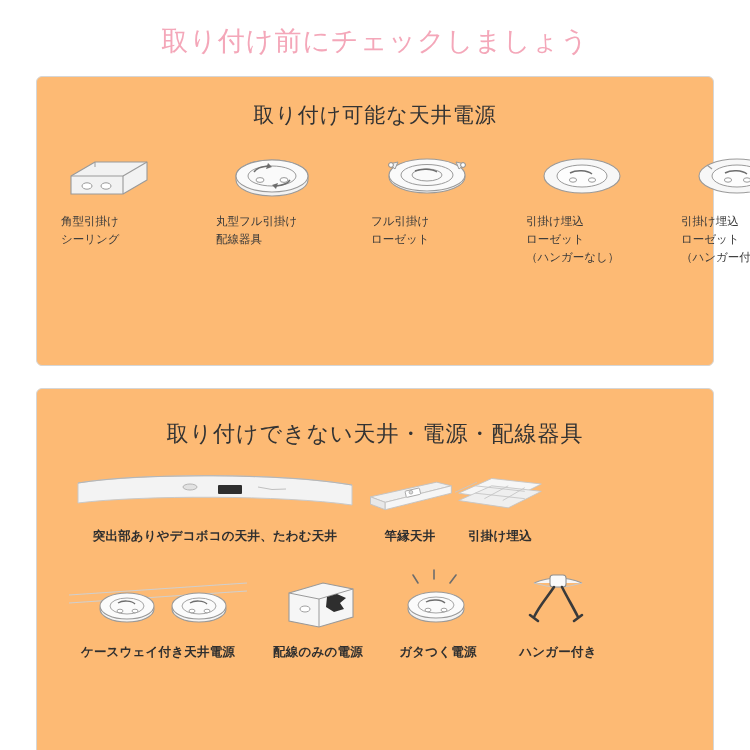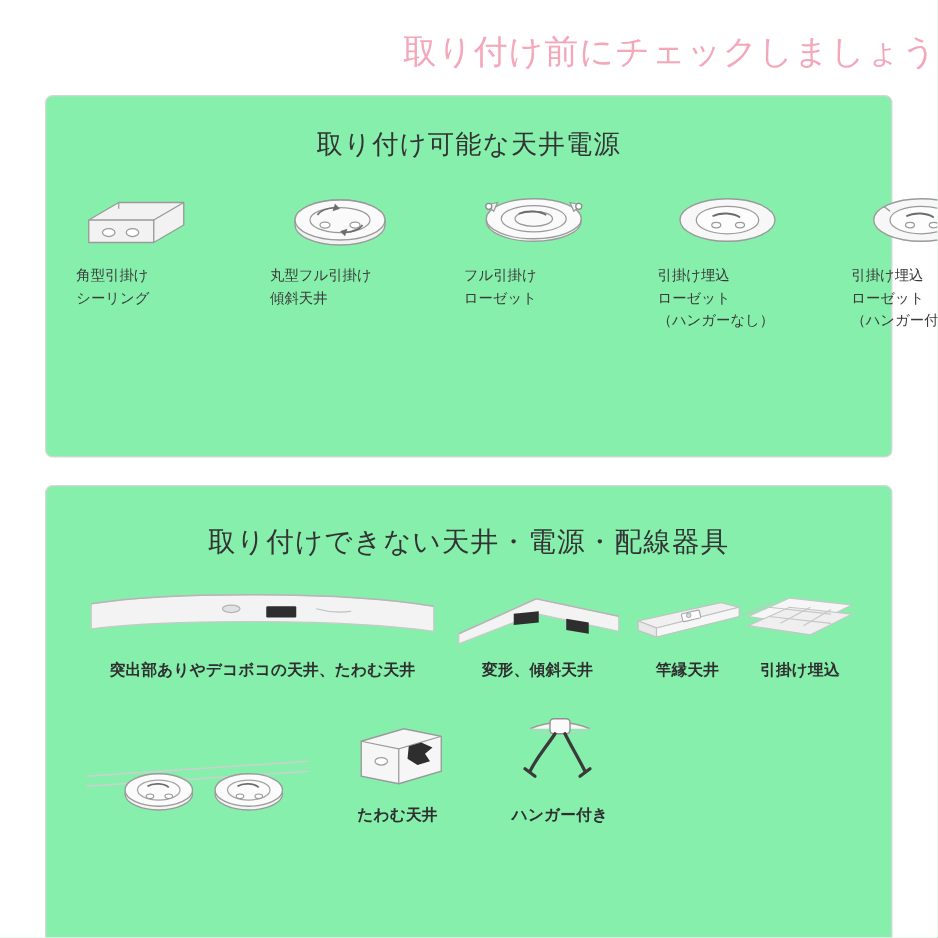--- a/index.html
+++ b/index.html
@@ -12,36 +12,36 @@
   }
   .page {
     position: relative;
     width: 750px; height: 750px;
     background: #ffffff;
     overflow: hidden;
   }
 
   
   .page-title {
-    text-align: right;
+    text-align: center;
     font-size: 27px;
     letter-spacing: 1px;
     color: #f4a7b9;
     font-weight: normal;
     padding-top: 20px;
     height: 62px;
     line-height: 42px;
   }
 
   
   .panel {
     position: absolute;
     left: 36px;
     width: 678px;
-    background: #86efac;
+    background: #fdba74;
     border: 1px solid #d6d6d6;
     border-radius: 6px;
   }
   #panel-ok  { top: 76px;  height: 290px; }
   #panel-ng  { top: 388px; height: 424px; }
 
   .panel-title {
     text-align: center;
     font-size: 21px;
     color: #333;
@@ -140,21 +140,21 @@
             <ellipse cx="56" cy="30" rx="24" ry="10" fill="none" stroke="#9a9a9a" stroke-width="1"></ellipse>
             <path d="M38 26 a18 9 0 0 1 14 -6" fill="none" stroke="#6d6d6d" stroke-width="1.4"></path>
             <path d="M74 34 a18 9 0 0 1 -14 6" fill="none" stroke="#6d6d6d" stroke-width="1.4"></path>
             <polygon points="52,17 56,21 50,23" fill="#6d6d6d"></polygon>
             <polygon points="60,43 56,39 62,37" fill="#6d6d6d"></polygon>
             <ellipse cx="44" cy="34" rx="4" ry="2.4" fill="#fff" stroke="#9a9a9a" stroke-width="1"></ellipse>
             <ellipse cx="68" cy="34" rx="4" ry="2.4" fill="#fff" stroke="#9a9a9a" stroke-width="1"></ellipse>
           </svg>
         </div>
         <div class="ok-label" style="white-space:pre-line">丸型フル引掛け
-傾斜天井</div>
+配線器具</div>
       </div>
 
       <div class="ok-item">
         <div class="ok-art">
           <svg width="112" height="60" viewBox="0 0 112 60">
             <g stroke="#9a9a9a" stroke-width="1.1" fill="#f4f4f4">
               <ellipse cx="56" cy="31" rx="38" ry="16"></ellipse>
               <ellipse cx="56" cy="29" rx="38" ry="16" fill="#fafafa"></ellipse>
             </g>
             <ellipse cx="56" cy="29" rx="26" ry="10.5" fill="none" stroke="#9a9a9a" stroke-width="1"></ellipse>
@@ -217,31 +217,20 @@
             <path d="M6 12 C70 2 210 2 280 14 L280 34 C210 24 70 24 6 32 Z" fill="#f3f3f3" stroke="#c9c9c9" stroke-width="1"></path>
             <path d="M6 12 C70 2 210 2 280 14" fill="none" stroke="#b5b5b5" stroke-width="1.2"></path>
             <rect x="146" y="14" width="24" height="9" rx="1" fill="#2e2e2e"></rect>
             <ellipse cx="118" cy="16" rx="7" ry="3" fill="#e2e2e2" stroke="#b5b5b5" stroke-width="1"></ellipse>
             <path d="M186 16 q14 4 28 2" fill="none" stroke="#c0c0c0" stroke-width="1"></path>
           </svg>
         </div>
         <div class="ng-label">突出部ありやデコボコの天井、たわむ天井</div>
       </div>
 
-      <div class="ng-cell" style="width:150px">
-        <div class="ng-art">
-          <svg width="150" height="48" viewBox="0 0 150 48">
-            <path d="M12 36 L74 8 L140 22 L140 34 L74 20 L12 44 Z" fill="#f3f3f3" stroke="#c9c9c9" stroke-width="1"></path>
-            <path d="M12 36 L74 8 L140 22" fill="none" stroke="#b5b5b5" stroke-width="1.2"></path>
-            <polygon points="56,20 76,18 76,27 56,29" fill="#2e2e2e"></polygon>
-            <polygon points="98,24 116,27 116,36 98,33" fill="#2e2e2e"></polygon>
-          </svg>
-        </div>
-        <div class="ng-label">変形、傾斜天井</div>
-      </div>
 
       <div class="ng-cell" style="width:90px">
         <div class="ng-art">
           <svg width="98" height="48" viewBox="0 0 98 48">
             <path d="M6 26 L78 10 L94 14 L22 32 Z" fill="#f0f0f0" stroke="#c2c2c2" stroke-width="1"></path>
             <path d="M6 26 L22 32 L22 40 L6 34 Z" fill="#e8e8e8" stroke="#c2c2c2" stroke-width="1"></path>
             <path d="M22 32 L94 14 L94 22 L22 40 Z" fill="#f6f6f6" stroke="#c2c2c2" stroke-width="1"></path>
             <rect x="44" y="18" width="16" height="7" rx="1" fill="#fff" stroke="#a9a9a9" stroke-width="1" transform="rotate(-13 52 21)"></rect>
             <circle cx="50" cy="21" r="2" fill="#d9d9d9" stroke="#a0a0a0" stroke-width="0.8"></circle>
           </svg>
@@ -288,38 +277,57 @@
             <g transform="translate(106,14)">
               <ellipse cx="28" cy="26" rx="27" ry="13" fill="#f4f4f4" stroke="#9a9a9a" stroke-width="1.1"></ellipse>
               <ellipse cx="28" cy="23" rx="27" ry="13" fill="#fbfbfb" stroke="#9a9a9a" stroke-width="1.1"></ellipse>
               <ellipse cx="28" cy="23" rx="17" ry="8" fill="none" stroke="#a5a5a5" stroke-width="1"></ellipse>
               <path d="M19 20 a10 5 0 0 1 17 1" fill="none" stroke="#6d6d6d" stroke-width="1.4"></path>
               <ellipse cx="21" cy="28" rx="3" ry="1.8" fill="#fff" stroke="#9a9a9a" stroke-width="0.9"></ellipse>
               <ellipse cx="36" cy="28" rx="3" ry="1.8" fill="#fff" stroke="#9a9a9a" stroke-width="0.9"></ellipse>
             </g>
           </svg>
         </div>
+        <div class="ng-label">ケースウェイ付き天井電源</div>
       </div>
 
       <div class="ng-cell" style="width:130px">
         <div class="ng-art">
           <svg width="126" height="66" viewBox="0 0 126 66">
             <g transform="translate(28,8)">
               <path d="M6 16 L40 6 L70 12 L70 40 L36 50 L6 44 Z" fill="#f6f6f6" stroke="#9a9a9a" stroke-width="1.1"></path>
               <path d="M6 16 L36 22 L70 12" fill="none" stroke="#9a9a9a" stroke-width="1"></path>
               <path d="M36 22 L36 50" fill="none" stroke="#9a9a9a" stroke-width="1"></path>
               <ellipse cx="22" cy="32" rx="5" ry="3" fill="#fff" stroke="#a0a0a0" stroke-width="1"></ellipse>
               <path d="M44 20 l10 -3 l9 4 l-6 5 l4 6 l-10 3 l-8 -5 z" fill="#2e2e2e"></path>
             </g>
           </svg>
         </div>
-        <div class="ng-label">たわむ天井</div>
-      </div>
-
-
+        <div class="ng-label">配線のみの電源</div>
+      </div>
+
+
+      <div class="ng-cell" style="width:110px">
+        <div class="ng-art">
+          <svg width="108" height="66" viewBox="0 0 108 66">
+            <g stroke="#6d6d6d" stroke-width="1.6" fill="none" stroke-linecap="round">
+              <path d="M34 14 l-5 -8"></path>
+              <path d="M50 10 l0 -9"></path>
+              <path d="M66 14 l6 -8"></path>
+            </g>
+            <ellipse cx="52" cy="40" rx="28" ry="13" fill="#f3f3f3" stroke="#9a9a9a" stroke-width="1.1"></ellipse>
+            <ellipse cx="52" cy="36" rx="28" ry="13" fill="#fbfbfb" stroke="#9a9a9a" stroke-width="1.1"></ellipse>
+            <ellipse cx="52" cy="36" rx="18" ry="8" fill="none" stroke="#a5a5a5" stroke-width="1"></ellipse>
+            <path d="M42 33 a11 5 0 0 1 19 1" fill="none" stroke="#6d6d6d" stroke-width="1.4"></path>
+            <ellipse cx="44" cy="41" rx="3" ry="1.8" fill="#fff" stroke="#9a9a9a" stroke-width="0.9"></ellipse>
+            <ellipse cx="60" cy="41" rx="3" ry="1.8" fill="#fff" stroke="#9a9a9a" stroke-width="0.9"></ellipse>
+          </svg>
+        </div>
+        <div class="ng-label">ガタつく電源</div>
+      </div>
 
       <div class="ng-cell" style="width:130px">
         <div class="ng-art">
           <svg width="128" height="66" viewBox="0 0 128 66">
             <path d="M40 14 q24 -10 48 0" fill="#f6f6f6" stroke="#9a9a9a" stroke-width="1.1"></path>
             <path d="M40 14 q24 8 48 0" fill="none" stroke="#c9c9c9" stroke-width="1"></path>
             <rect x="56" y="6" width="16" height="12" rx="3" fill="#fafafa" stroke="#8f8f8f" stroke-width="1.1"></rect>
             <path d="M60 18 C52 30 46 36 40 48" fill="none" stroke="#3a3a3a" stroke-width="2.6" stroke-linecap="round"></path>
             <path d="M68 18 C74 30 78 36 84 48" fill="none" stroke="#3a3a3a" stroke-width="2.6" stroke-linecap="round"></path>
             <path d="M36 46 l8 6" stroke="#3a3a3a" stroke-width="2.6" stroke-linecap="round"></path>

